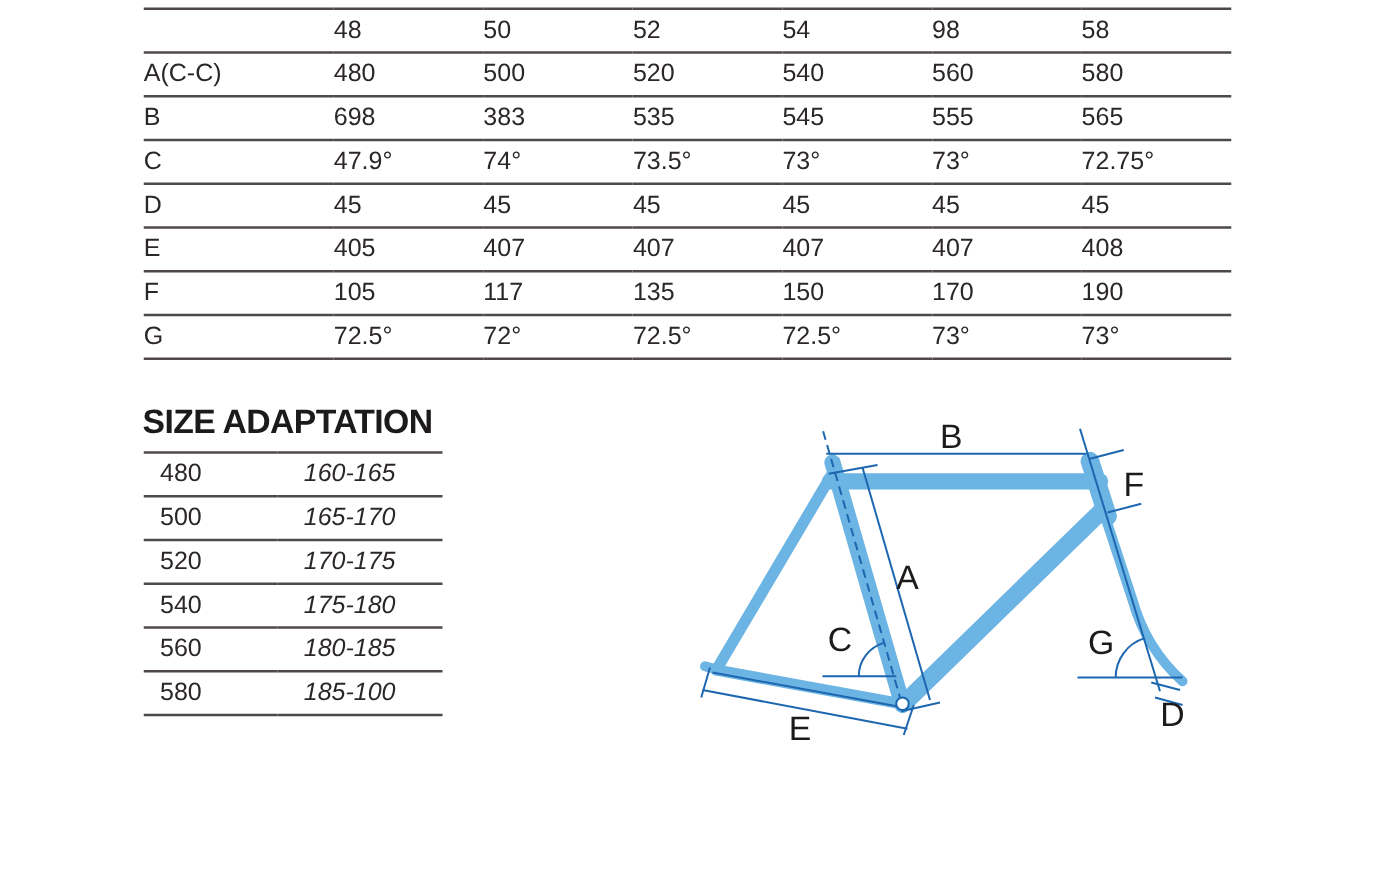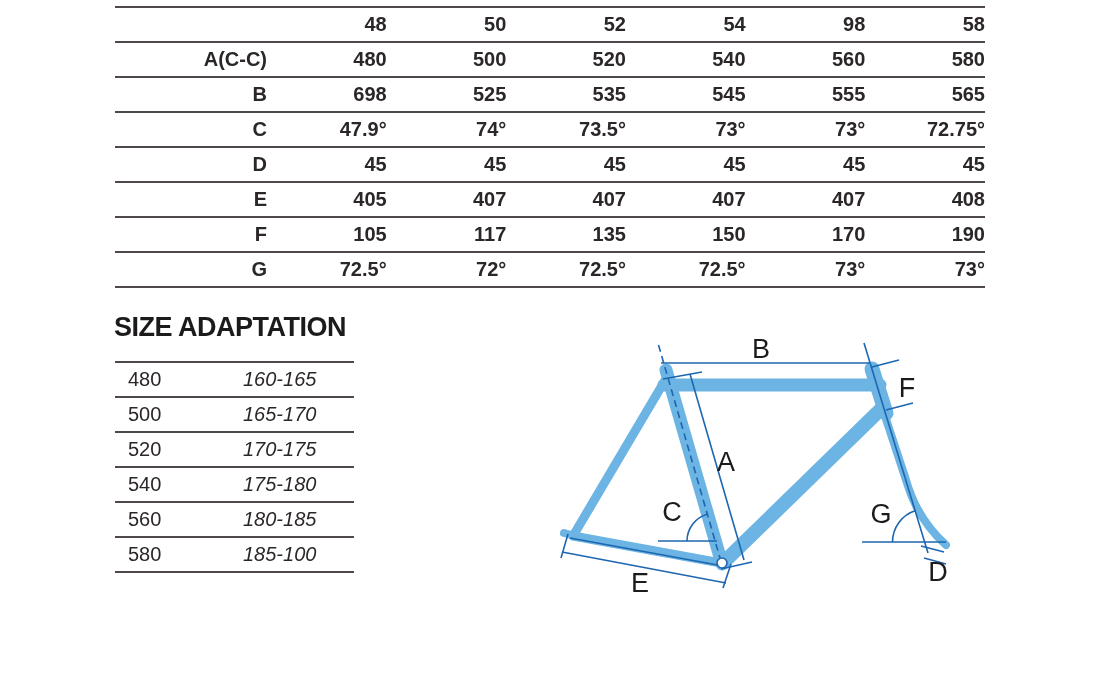--- a/index.html
+++ b/index.html
@@ -8,24 +8,24 @@
     font-family:"Liberation Sans",sans-serif;color:#2b2627;
   }
   
   table.geo{
     position:absolute;left:115px;top:6px;width:870px;
     border-collapse:collapse;table-layout:fixed;
     font-size:20px;border-top:2px solid #4e4849;
   }
   table.geo tr{height:35px;border-bottom:2px solid #4e4849;}
   table.geo tr:last-child{border-bottom-width:2.5px;}
-  table.geo td{padding:0;text-align:right;vertical-align:middle;font-weight:bold;}
+  table.geo td{padding:0;text-align:left;vertical-align:middle;}
   
   .size-title{
-    position:absolute;left:114px;top:312px;
+    position:absolute;left:114px;top:322px;
     font-size:27px;font-weight:bold;letter-spacing:-0.5px;color:#1d1a1b;
     white-space:nowrap;
   }
   table.size{
     position:absolute;left:115px;top:361px;width:239px;
     border-collapse:collapse;table-layout:fixed;
     font-size:20px;border-top:2px solid #4e4849;
   }
   table.size tr{height:35px;border-bottom:2px solid #4e4849;}
   table.size td{padding:0;text-align:left;vertical-align:middle;}
@@ -68,21 +68,21 @@
     <td>480</td>
     <td>500</td>
     <td>520</td>
     <td>540</td>
     <td>560</td>
     <td>580</td>
   </tr>
   <tr>
     <td>B</td>
     <td>698</td>
-    <td>525</td>
+    <td>383</td>
     <td>535</td>
     <td>545</td>
     <td>555</td>
     <td>565</td>
   </tr>
   <tr>
     <td>C</td>
     <td>47.9°</td>
     <td>74°</td>
     <td>73.5°</td>

